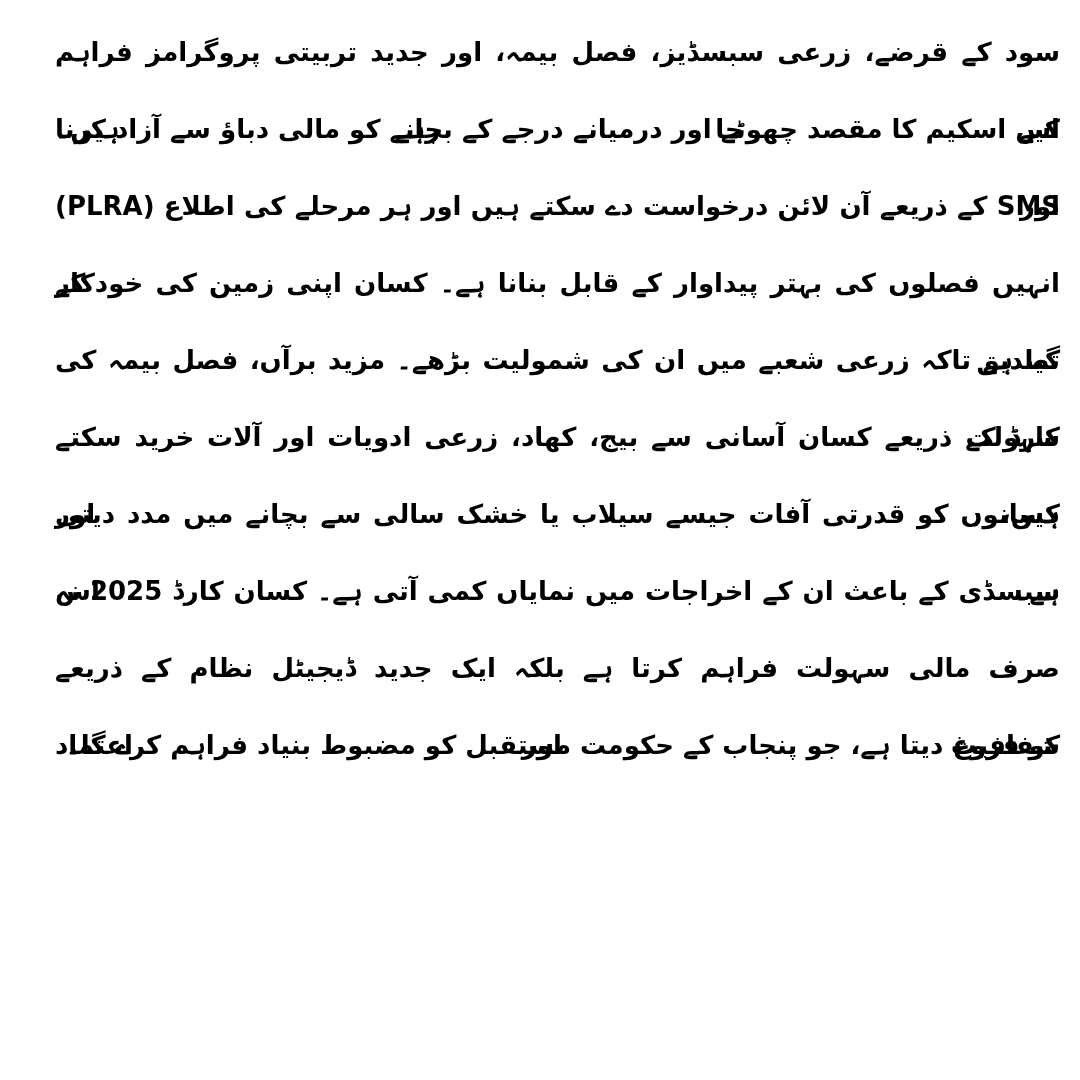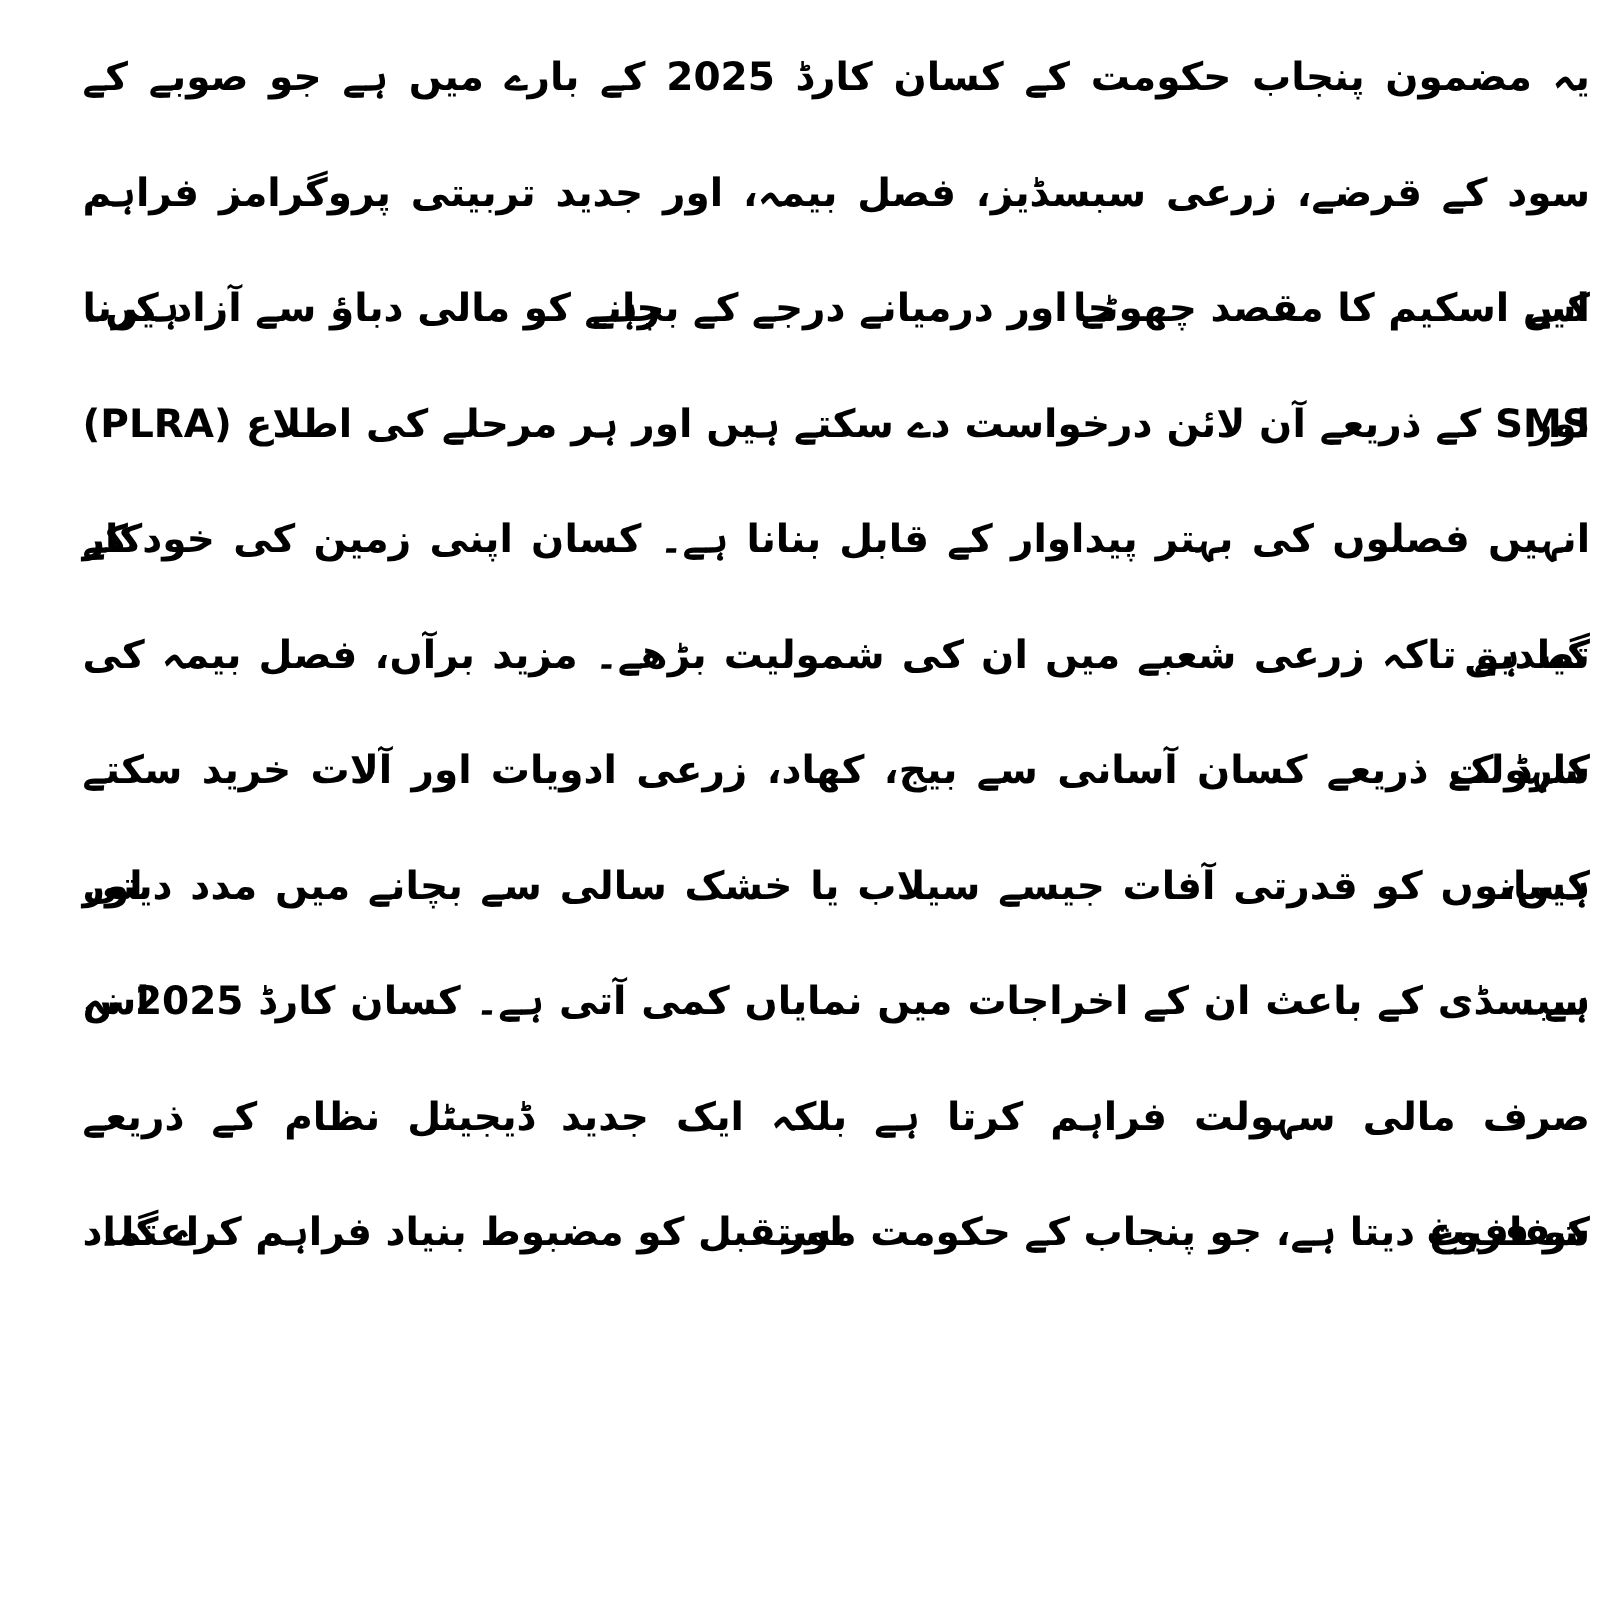--- a/index.html
+++ b/index.html
@@ -32,21 +32,20 @@
     unicode-bidi: plaintext;
   }
   .text-line.last-line {
     text-align-last: right; 
   }
 </style>
 </head>
 <body>
 
 <div class="page">
-  <p class="text-line" lang="ur">یہ مضمون پنجاب حکومت کے کسان کارڈ 2025 کے بارے میں ہے جو صوبے کے</p>
   <p class="text-line" lang="ur">سود کے قرضے، زرعی سبسڈیز، فصل بیمہ، اور جدید تربیتی پروگرامز فراہم کیے جا رہے ہیں۔</p>
   <p class="text-line" lang="ur">اس اسکیم کا مقصد چھوٹے اور درمیانے درجے کے بچانے کو مالی دباؤ سے آزاد کرنا اور</p>
   <p class="text-line" lang="ur">(PLRA) کے ذریعے آن لائن درخواست دے سکتے ہیں اور ہر مرحلے کی اطلاع SMS کے</p>
   <p class="text-line" lang="ur">انہیں فصلوں کی بہتر پیداوار کے قابل بنانا ہے۔ کسان اپنی زمین کی خودکار تصدیق</p>
   <p class="text-line" lang="ur">گیا ہے تاکہ زرعی شعبے میں ان کی شمولیت بڑھے۔ مزید برآں، فصل بیمہ کی سہولت</p>
   <p class="text-line" lang="ur">کارڈ کے ذریعے کسان آسانی سے بیج، کھاد، زرعی ادویات اور آلات خرید سکتے ہیں، اور</p>
   <p class="text-line" lang="ur">کسانوں کو قدرتی آفات جیسے سیلاب یا خشک سالی سے بچانے میں مدد دیتی ہے۔ اس</p>
   <p class="text-line" lang="ur">سبسڈی کے باعث ان کے اخراجات میں نمایاں کمی آتی ہے۔ کسان کارڈ 2025 نہ</p>
   <p class="text-line" lang="ur">صرف مالی سہولت فراہم کرتا ہے بلکہ ایک جدید ڈیجیٹل نظام کے ذریعے شفافیت اور اعتماد</p>
   <p class="text-line last-line" lang="ur">کو فروغ دیتا ہے، جو پنجاب کے حکومت مستقبل کو مضبوط بنیاد فراہم کرے گا۔</p>

